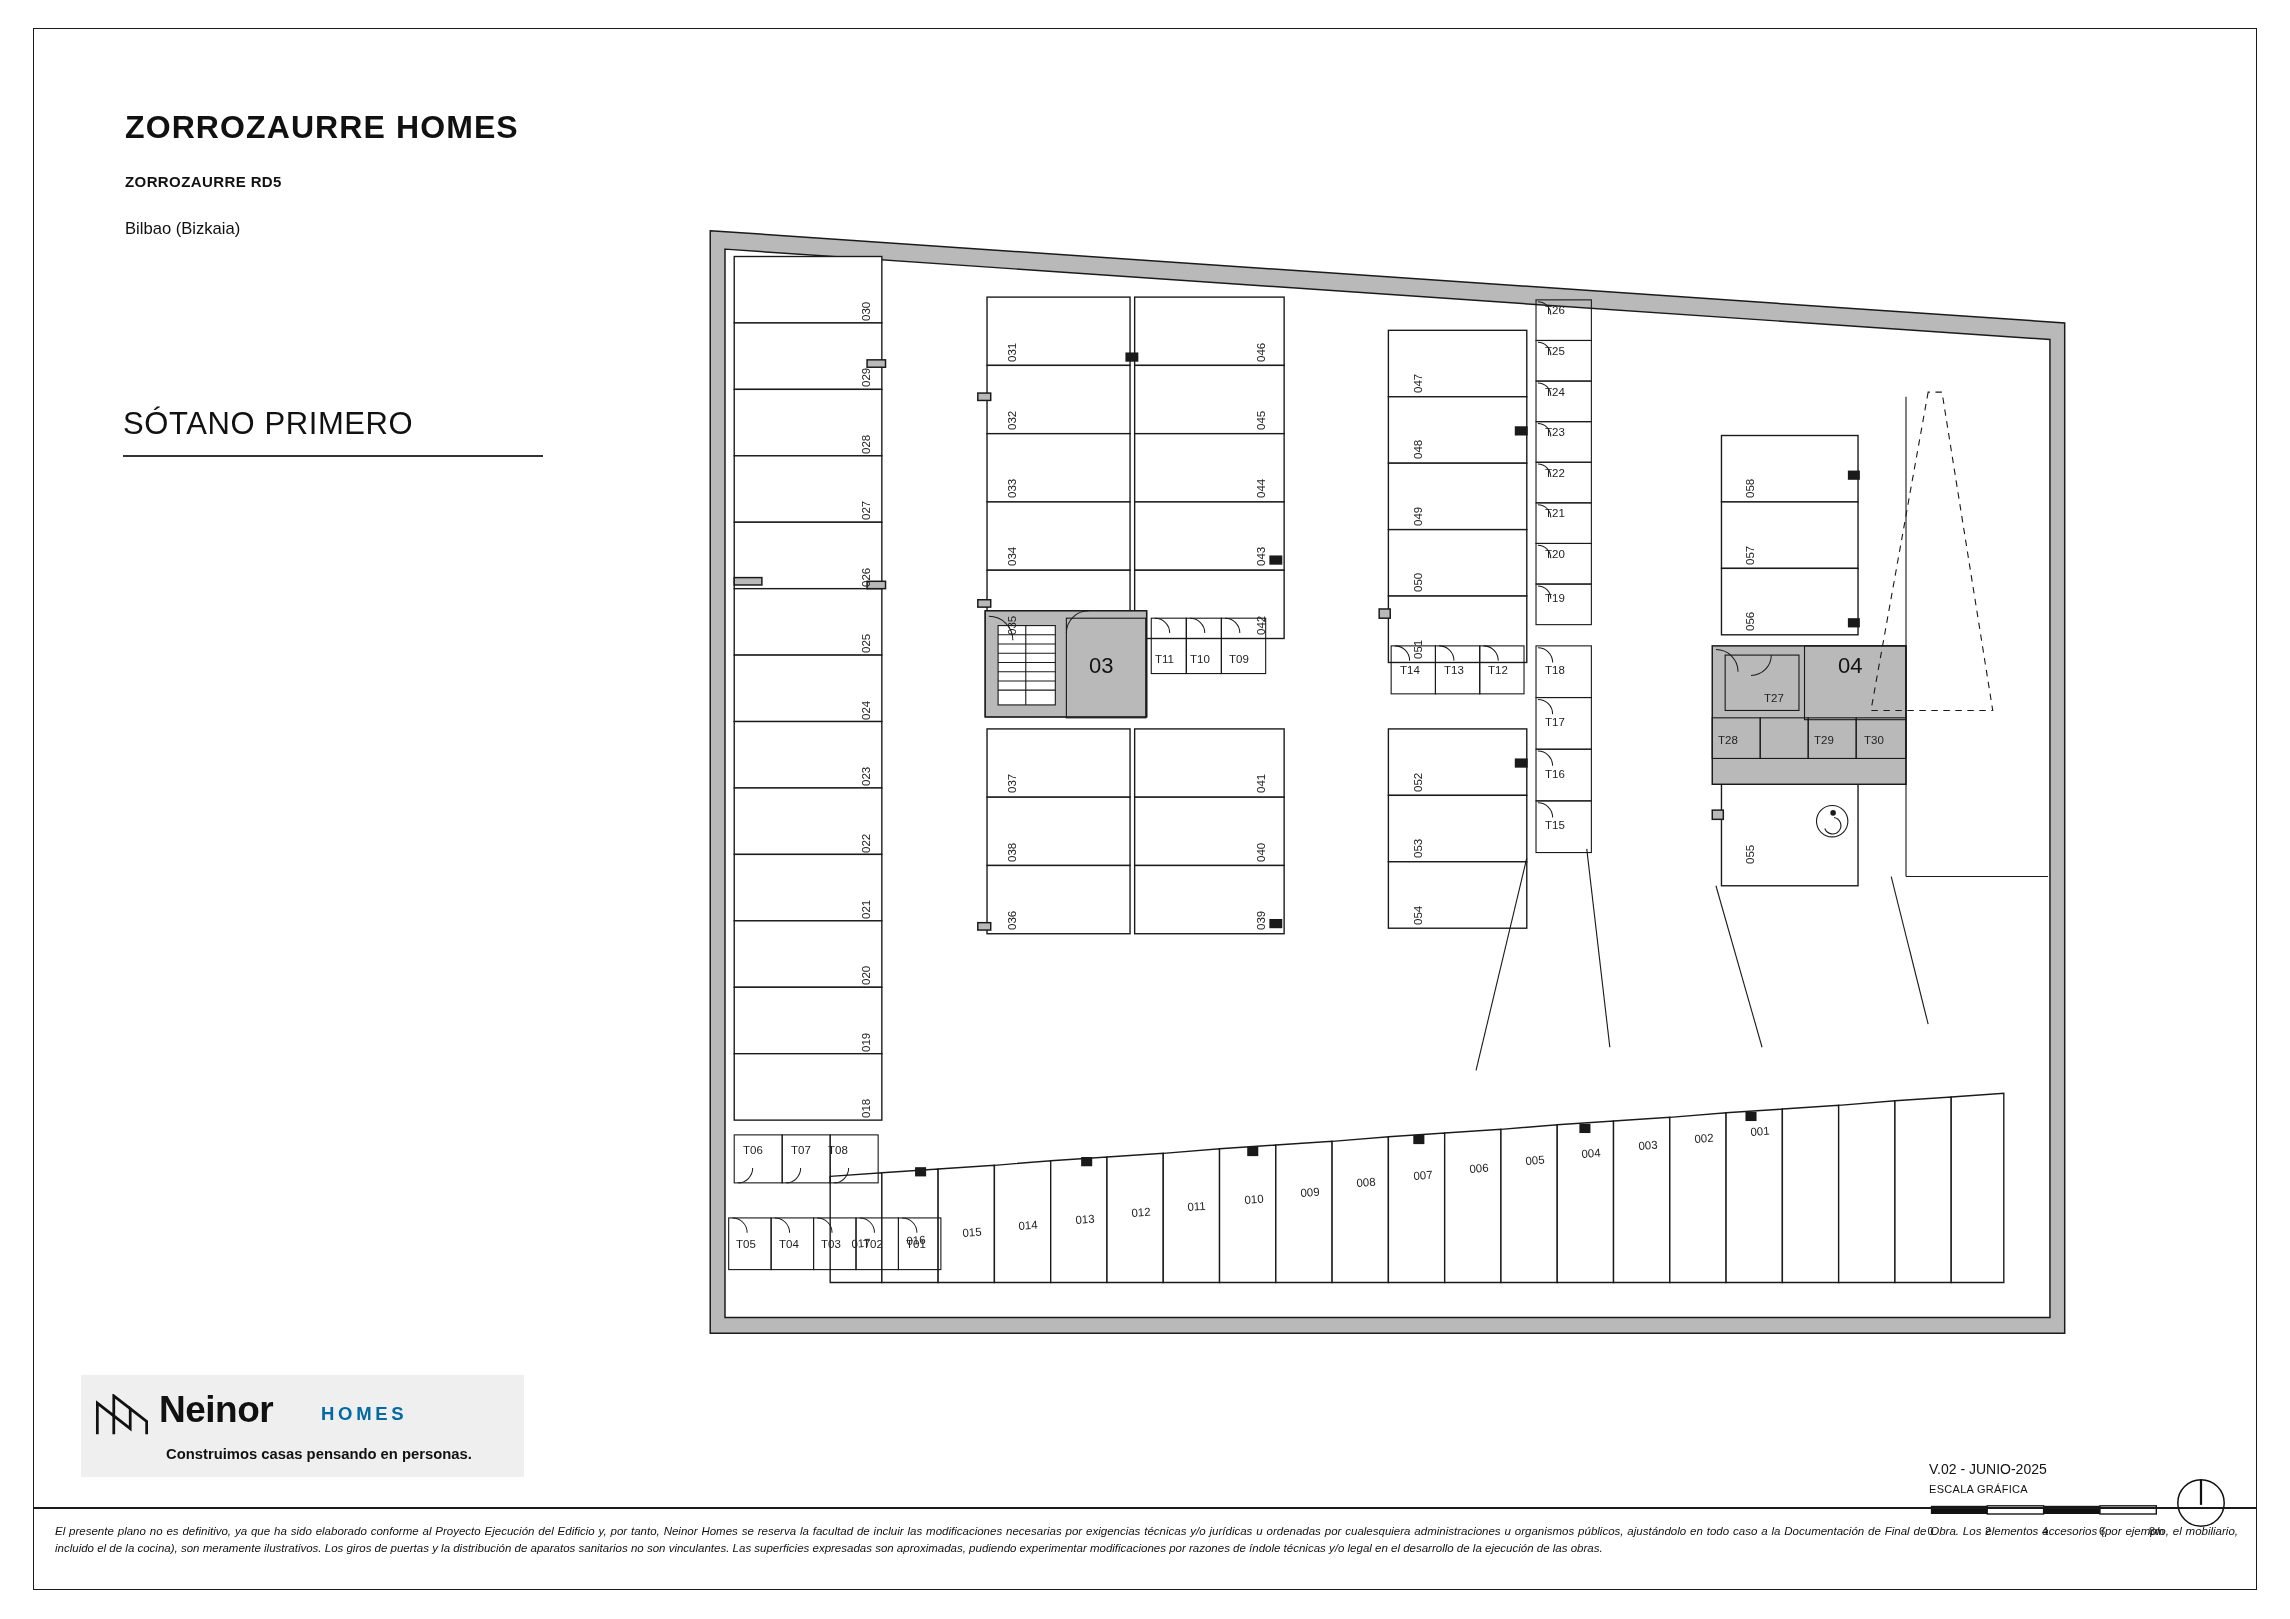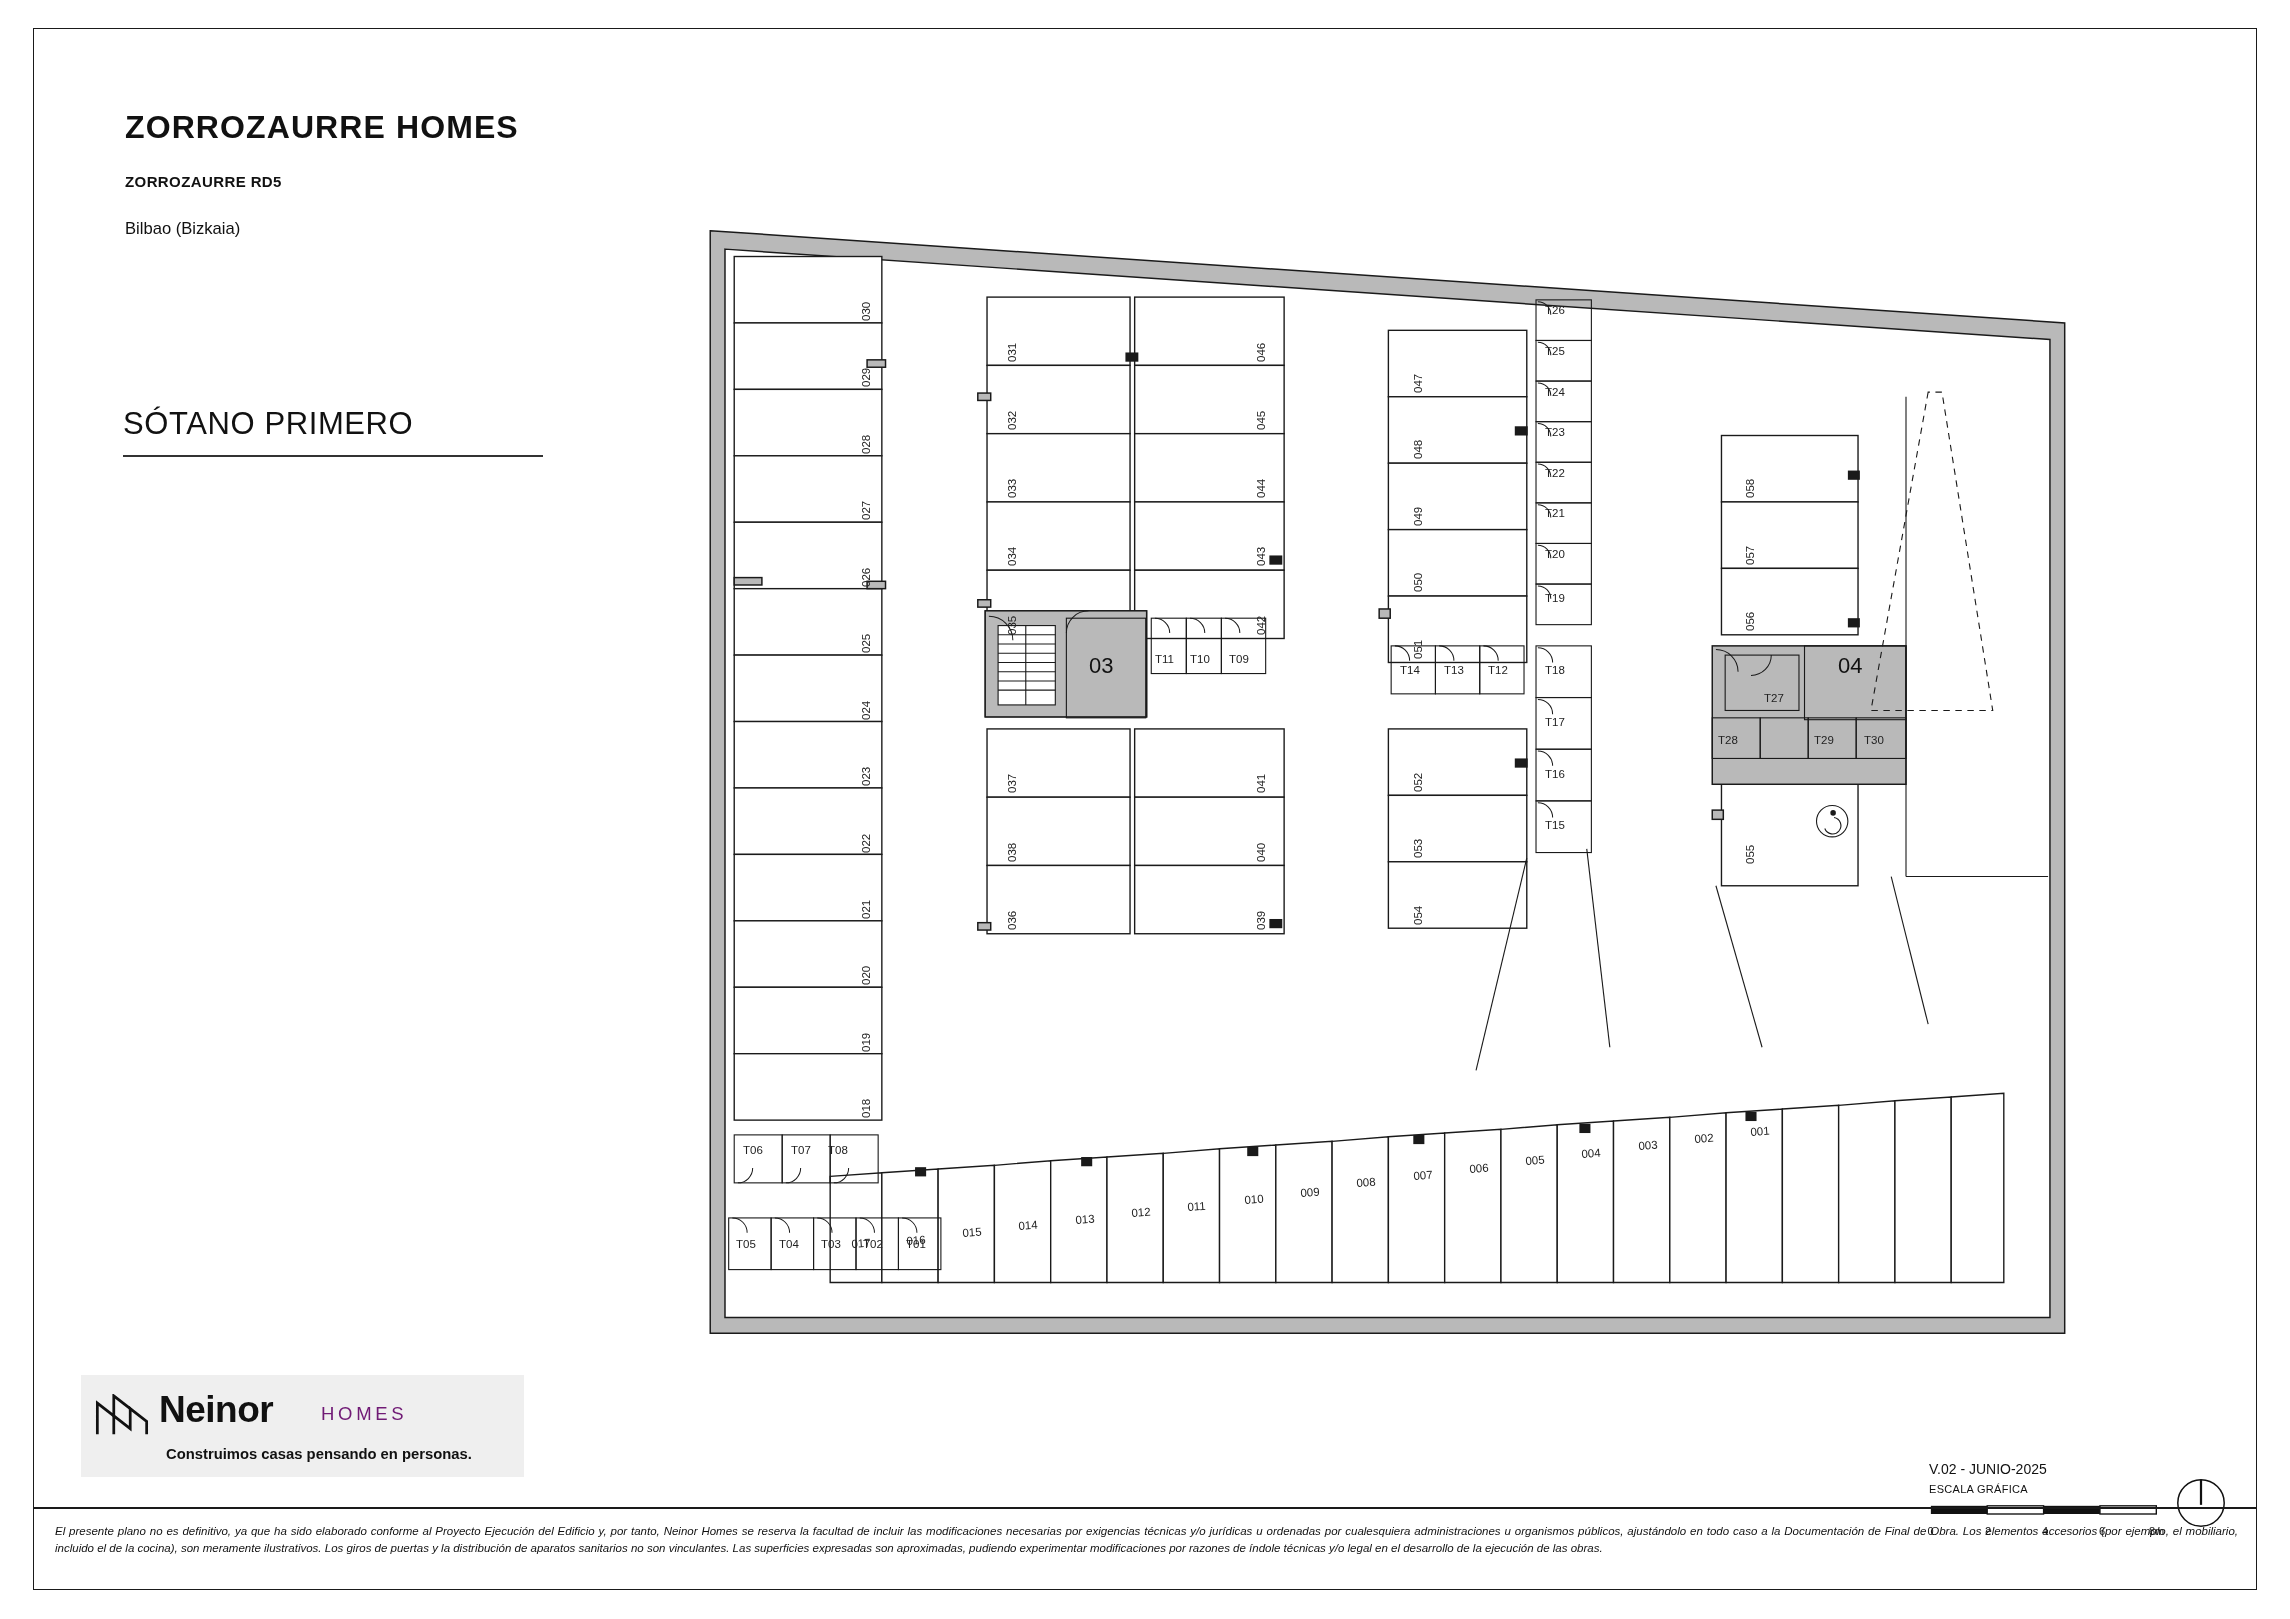--- a/index.html
+++ b/index.html
@@ -38,21 +38,21 @@
   
   .logo-box{
     position:absolute;left:81px;top:1375px;width:443px;height:102px;
     background:#efefef;
   }
   .logo-mark{position:absolute;left:95px;top:1394px;width:54px;height:42px;}
   .logo-neinor{
     position:absolute;left:159px;top:1389px;font-size:37px;font-weight:bold;color:#111;letter-spacing:-0.5px;
   }
   .logo-homes{
-    position:absolute;left:321px;top:1403px;font-size:18.5px;color:#701a75;letter-spacing:3.7px;
+    position:absolute;left:321px;top:1403px;font-size:18.5px;color:#0369a1;letter-spacing:3.7px;font-weight:bold;
   }
   .logo-tag{
     position:absolute;left:166px;top:1446px;font-size:14.8px;font-weight:bold;color:#111;
   }
   
   .footer-text{
     position:absolute;left:55px;top:1523px;width:2183px;
     font-size:11.5px;line-height:1.45;font-style:italic;color:#111;text-align:justify;
   }
   .footer-rule{

